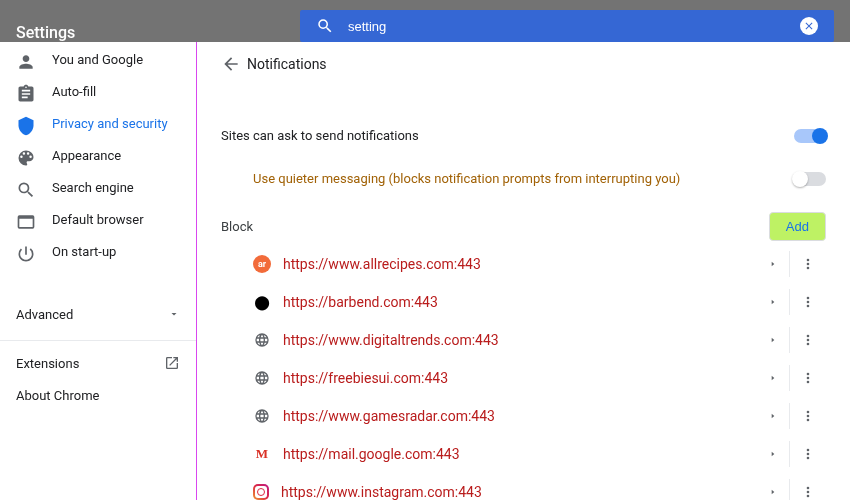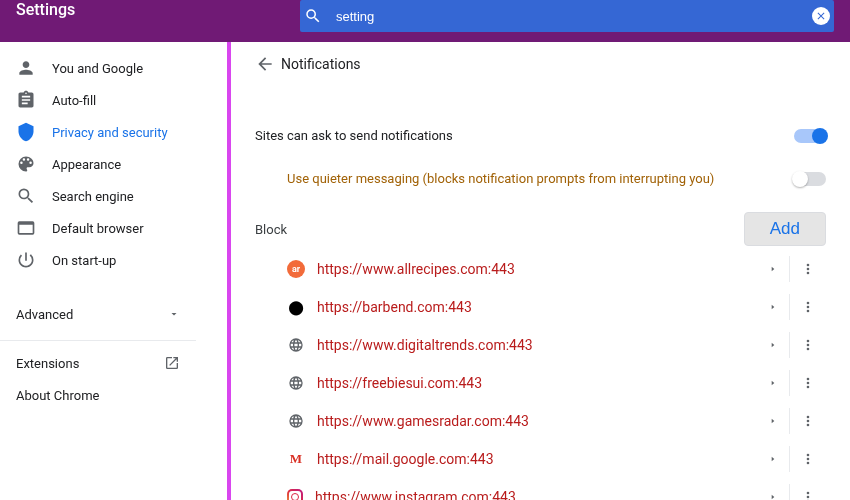--- a/index.html
+++ b/index.html
@@ -1,50 +1,50 @@
 <!DOCTYPE html>
 <html><head>
 <meta charset="utf-8">
 <style>
   * { box-sizing: border-box; margin: 0; padding: 0; }
   body { font-family: Roboto, Arial, sans-serif; font-size: 13px; color: #202124; width: 850px; height: 500px; overflow: hidden; background: #fff; }
-  .header { background: #701a75; height: 42px; display: flex; align-items: flex-start; padding: 0 16px; }
+  .header { background: #737373; height: 42px; display: flex; align-items: flex-end; padding: 0 16px; }
   .header-title { color: #fff; font-size: 16px; font-weight: 500; width: 284px; }
-  .search-box { flex: 1; background: #3567d4; border-radius: 2px; height: 32px; display: flex; align-items: center; padding: 0 4px; }
+  .search-box { flex: 1; background: #3567d4; border-radius: 2px; height: 32px; display: flex; align-items: center; padding: 0 16px; }
   .search-box .icon { fill: #fff; width: 18px; height: 18px; margin-right: 14px; }
   .search-box input { background: transparent; border: none; outline: none; color: #fff; font-size: 13px; flex: 1; }
   .search-box input::placeholder { color: #e3ebfb; }
   .clear-btn { width: 18px; height: 18px; border-radius: 50%; background: #fff; display: flex; align-items: center; justify-content: center; cursor: pointer; }
   .clear-btn svg { width: 12px; height: 12px; fill: #3567d4; }
   .body { display: flex; height: calc(500px - 42px); }
   .sidebar { width: 196px; padding-top: 10px; display: flex; flex-direction: column; }
-  .nav-item { display: flex; align-items: center; height: 32px; padding: 0 16px; cursor: pointer; color: #202124; font-size: 13px; }
+  .nav-item { display: flex; align-items: flex-start; height: 32px; padding: 0 16px; cursor: pointer; color: #202124; font-size: 13px; }
   .nav-item.active { color: #1a73e8; }
   .nav-item .icon { width: 20px; height: 20px; margin-right: 16px; fill: #5f6368; display: flex; align-items: center; justify-content: center; }
   .nav-item.active .icon { fill: #1a73e8; }
   .advanced-row { display: flex; align-items: center; height: 40px; padding: 0 16px; margin-top: 18px; font-size: 13px; color: #202124; cursor: pointer; justify-content: space-between; }
   .divider { height: 1px; background: #e8eaed; margin: 6px 0; }
   .footer-item { display: flex; align-items: center; height: 32px; padding: 0 16px; cursor: pointer; font-size: 13px; color: #202124; justify-content: space-between; }
-  .content { flex: 1; border-left: 4px solid #d946ef; padding: 0 24px; overflow-y: auto; margin-left: 31px; }
+  .content { flex: 1; border-left: 1px solid #d946ef; padding: 0 24px; overflow-y: auto; }
   .content-header { display: flex; align-items: center; height: 44px; }
   .back-btn { width: 32px; height: 32px; display: flex; align-items: center; justify-content: center; cursor: pointer; margin-right: -4px; margin-left: -6px; }
   .back-btn svg { width: 20px; height: 20px; fill: #5f6368; }
   .page-title { font-size: 14px; color: #202124; margin-left: 4px; flex: 1; }
   .subsearch { display: flex; align-items: center; border-bottom: 1px solid #9aa0a6; padding: 2px 0; width: 130px; }
   .subsearch svg { width: 16px; height: 16px; fill: #5f6368; margin-right: 6px; }
   .subsearch input { border: none; outline: none; font-size: 12px; width: 100%; }
   .row { display: flex; align-items: center; justify-content: space-between; padding: 14px 0; font-size: 13px; }
   .row.sub { padding-left: 32px; color: #a16207; }
   .toggle { position: relative; width: 32px; height: 14px; border-radius: 7px; }
   .toggle .knob { position: absolute; width: 16px; height: 16px; border-radius: 50%; top: -1px; }
   .toggle.on { background: #a8c7fa; } .toggle.on .knob { background: #1a73e8; right: -2px; }
   .toggle.off { background: #dadce0; } .toggle.off .knob { background: #fff; left: -2px; box-shadow: 0 1px 2px rgba(0,0,0,.3); }
   .section-head { display: flex; align-items: center; justify-content: space-between; padding: 12px 0 4px; }
   .section-head .label { font-size: 13px; color: #3c4043; }
-  .add-btn { border: 1px solid #dadce0; background: #e5e5e5; color: #1a73e8; font-size: 17px; padding: 6px 25px; border-radius: 4px; cursor: pointer; }
+  .add-btn { border: 1px solid #dadce0; background: #bef264; color: #1a73e8; font-size: 13px; padding: 6px 16px; border-radius: 4px; cursor: pointer; }
   .site-row { display: flex; align-items: center; height: 38px; padding-left: 32px; }
   .favicon { width: 18px; height: 18px; margin-right: 12px; display: flex; align-items: center; justify-content: center; border-radius: 50%; }
   .site-url { flex: 1; font-size: 14px; color: #b91c1c; }
   .arrow { width: 32px; display: flex; align-items: center; justify-content: center; cursor: pointer; }
   .arrow svg { width: 8px; height: 8px; fill: #5f6368; }
   .vline { width: 1px; height: 26px; background: #e8eaed; }
   .more { width: 36px; display: flex; align-items: center; justify-content: center; cursor: pointer; }
   .more svg { width: 16px; height: 16px; fill: #5f6368; }
   .chev { width: 12px; height: 12px; fill: #5f6368; }
   .ext-icon { width: 16px; height: 16px; fill: #5f6368; }

